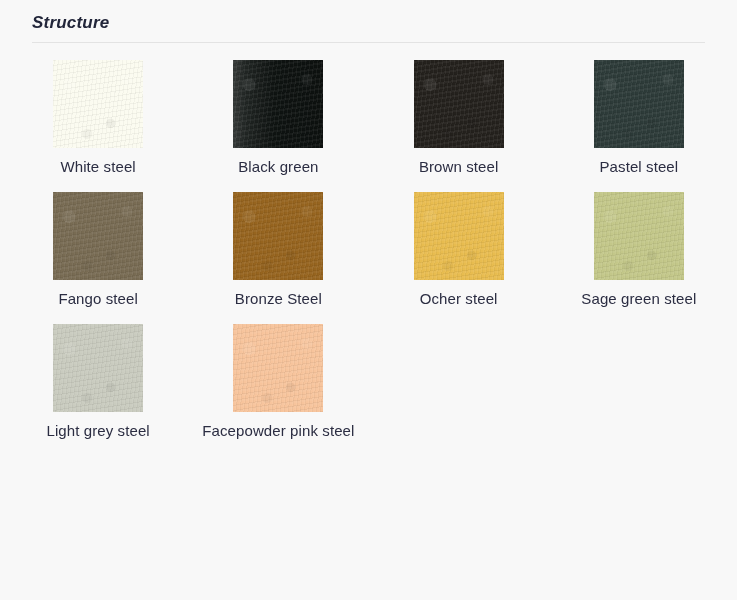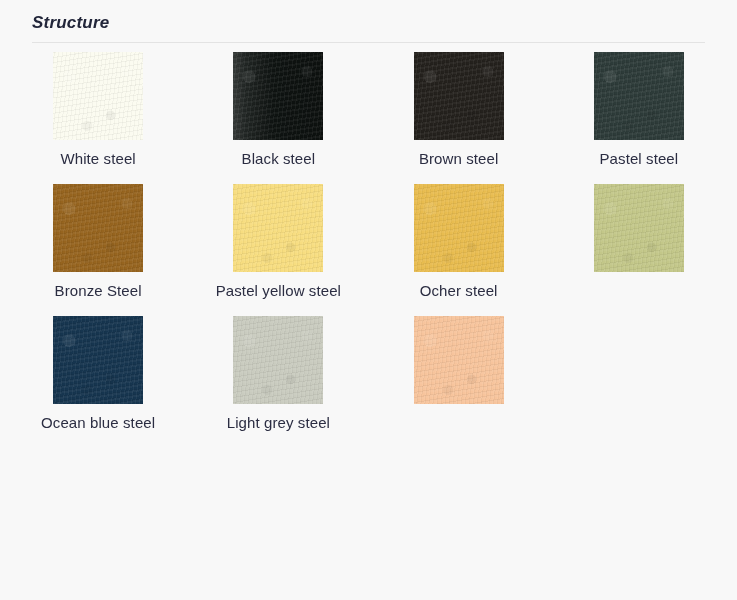--- a/index.html
+++ b/index.html
@@ -52,20 +52,21 @@
     column-gap: 0;
     row-gap: 0;
     padding: 0 8px;
     margin-top: 9px;
   }
   .swatch-cell {
     display: flex;
     flex-direction: column;
     align-items: center;
     height: 132px;
+    justify-content: center;
   }
   .swatch-chip {
     width: 90px;
     height: 88px;
     flex: 0 0 auto;
     position: relative;
     overflow: hidden;
   }
   
   .swatch-chip::before {
@@ -131,51 +132,49 @@
     <div class="title-rule" style="background: rgb(227, 227, 227);"></div>
   </div>
 
   <div class="swatch-grid">
       <div class="swatch-cell">
         <div class="swatch-chip" style="background-color: rgb(251, 251, 240);"></div>
         <div class="swatch-label">White steel</div>
       </div>
       <div class="swatch-cell">
         <div class="swatch-chip sheen" style="background-color: rgb(16, 21, 19);"></div>
-        <div class="swatch-label">Black steel</div>
+        <div class="swatch-label">Black green</div>
       </div>
       <div class="swatch-cell">
         <div class="swatch-chip" style="background-color: rgb(36, 33, 29);"></div>
         <div class="swatch-label">Brown steel</div>
       </div>
       <div class="swatch-cell">
         <div class="swatch-chip" style="background-color: rgb(45, 59, 57);"></div>
         <div class="swatch-label">Pastel steel</div>
       </div>
       <div class="swatch-cell">
+        <div class="swatch-chip" style="background-color: rgb(120, 107, 83);"></div>
+        <div class="swatch-label">Fango steel</div>
+      </div>
+      <div class="swatch-cell">
         <div class="swatch-chip" style="background-color: rgb(150, 100, 31);"></div>
         <div class="swatch-label">Bronze Steel</div>
-      </div>
-      <div class="swatch-cell">
-        <div class="swatch-chip" style="background-color: rgb(247, 221, 128);"></div>
-        <div class="swatch-label">Pastel yellow steel</div>
       </div>
       <div class="swatch-cell">
         <div class="swatch-chip" style="background-color: rgb(232, 188, 79);"></div>
         <div class="swatch-label">Ocher steel</div>
       </div>
       <div class="swatch-cell">
         <div class="swatch-chip" style="background-color: rgb(195, 199, 137);"></div>
-      </div>
-      <div class="swatch-cell">
-        <div class="swatch-chip" style="background-color: rgb(22, 53, 79);"></div>
-        <div class="swatch-label">Ocean blue steel</div>
+        <div class="swatch-label">Sage green steel</div>
       </div>
       <div class="swatch-cell">
         <div class="swatch-chip" style="background-color: rgb(201, 203, 191);"></div>
         <div class="swatch-label">Light grey steel</div>
       </div>
       <div class="swatch-cell">
         <div class="swatch-chip" style="background-color: rgb(247, 196, 156);"></div>
+        <div class="swatch-label">Facepowder pink steel</div>
       </div>
     </div>
 
 </div>
 
 </body></html>

